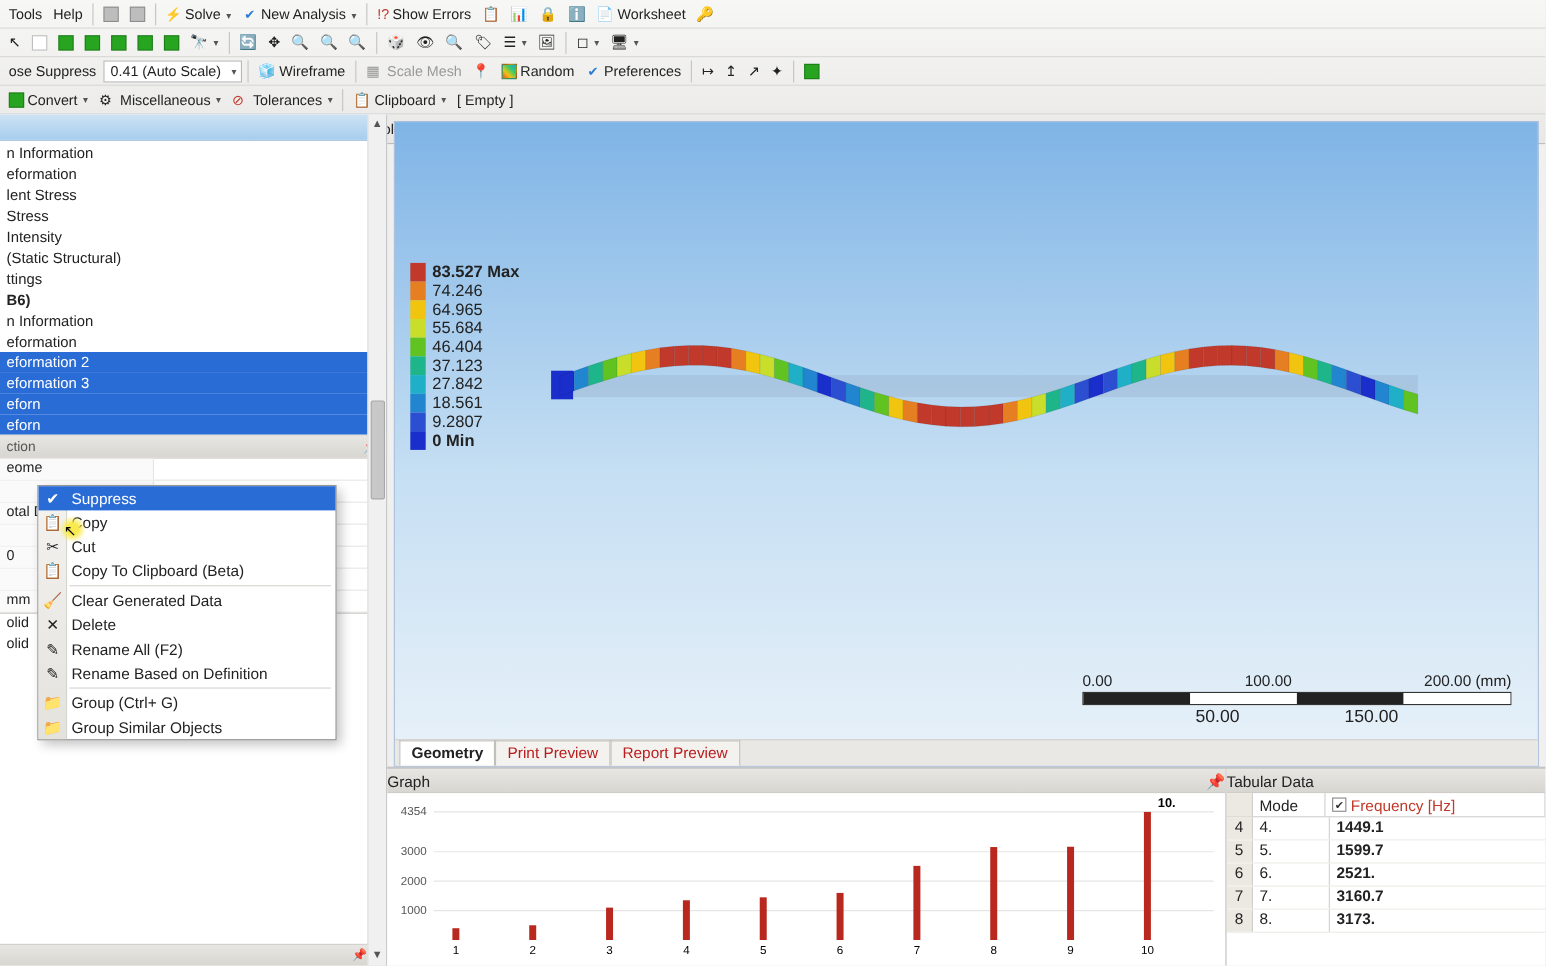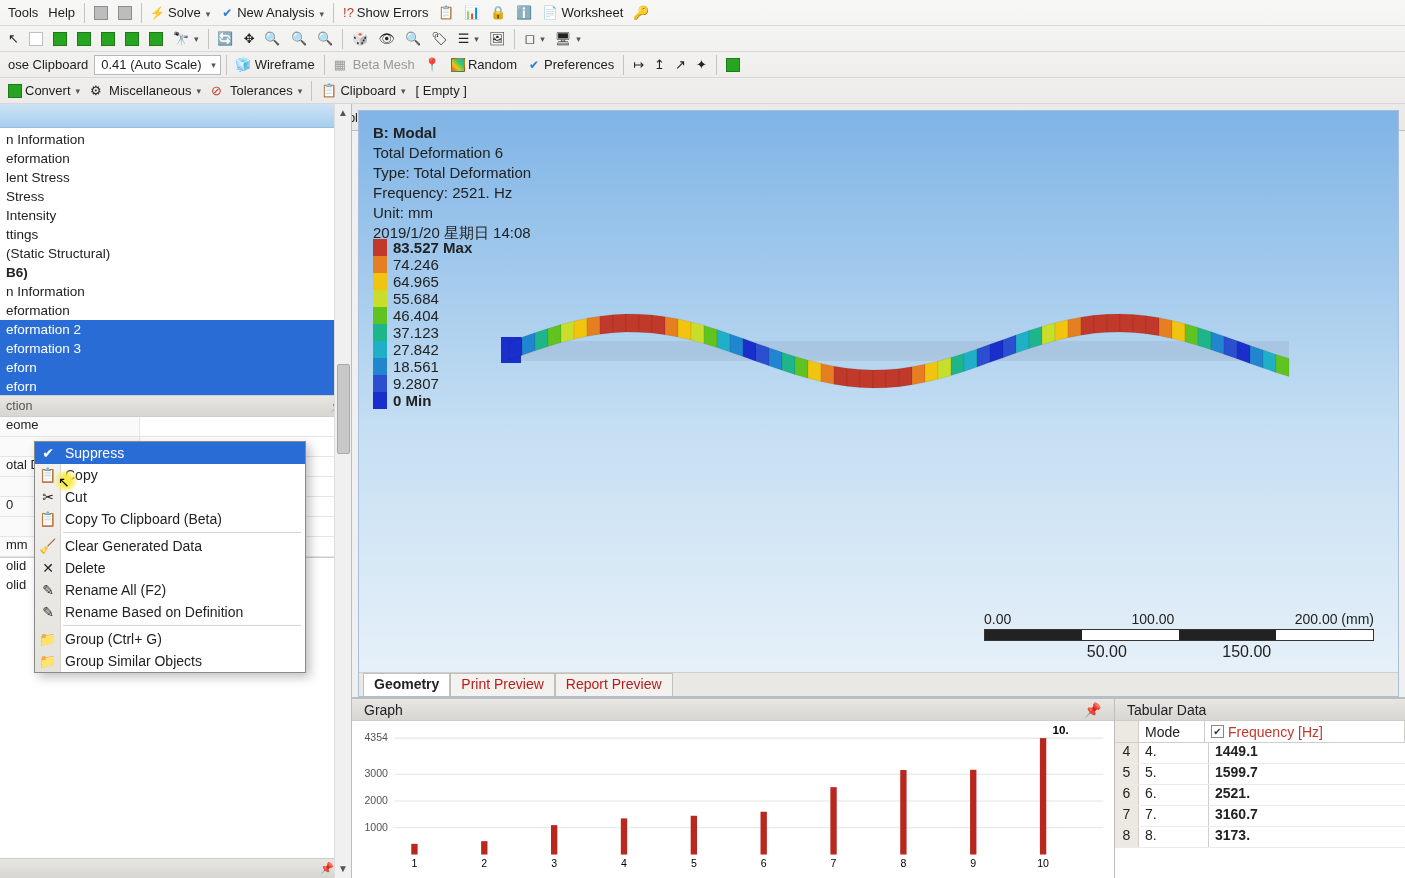--- a/index.html
+++ b/index.html
@@ -91,21 +91,21 @@
 
 
 .view-tabs { position:absolute; left:0; bottom:0; height:24px; display:flex; background:#e9e8e5; width:100%; padding-left:4px; border-top:1px solid #d0cfcc; }
 .vtab { padding:2px 10px; border:1px solid #c0bfba; border-bottom:none; background:#f3f2ef; margin-right:0; font-size:14px; cursor:pointer; }
 .vtab.active { background:#fff; font-weight:700; }
 .vtab:not(.active) { color:#b91c1c; }
 
 
 .bottom-strip { height:180px; display:flex; border-top:1px solid #bdbdbd; }
 .graph-pane { flex:1; background:#fff; border-right:1px solid #bdbdbd; position:relative; }
-.pane-title { height:22px; background:linear-gradient(#e8e6e2,#d8d6d1); border-bottom:1px solid #cfcdc8; padding:0 12px; display:flex; align-items:center; justify-content:space-between; font-size:14px; }
+.pane-title { height:22px; background:linear-gradient(#e8e6e2,#d8d6d1); border-bottom:1px solid #cfcdc8; padding:0 0; display:flex; align-items:center; justify-content:space-between; font-size:14px; }
 .graph-body { position:absolute; top:22px; left:0; right:0; bottom:0; }
 
 .tabular-pane { width:290px; background:#fff; }
 .tabular-grid { font-size:14px; }
 .tg-head { display:flex; height:22px; border-bottom:1px solid #d0cfcc; }
 .tg-head div { border-right:1px solid #d0cfcc; padding:0 6px; display:flex; align-items:center; }
 .tg-head .cMode { width:66px; }
 .tg-head .cFreq { flex:1; color:#c1392b; display:flex; align-items:center; gap:4px; }
 .tg-head .cFreq .chkbox { width:13px; height:13px; border:1px solid #888; display:inline-flex; align-items:center; justify-content:center; font-size:10px; color:#333; }
 .tg-head .rowno { width:24px; background:#ece9e2; }
@@ -200,31 +200,31 @@
     <span class="tb-btn">🔍</span>
     <span class="tb-btn">🏷</span>
     <span class="tb-btn dd">☰</span>
     <span class="tb-btn">🖼</span>
     <span class="tb-sep"></span>
     <span class="tb-btn dd">◻</span>
     <span class="tb-btn dd">🖥</span>
   </div>
 
   <div class="tb-row">
-    <span class="tb-btn">ose Clipboard</span>
+    <span class="tb-btn">ose Suppress</span>
     <span class="dropdown-text">0.41 (Auto Scale)</span>
     <span class="tb-sep"></span>
     <span class="tb-btn">
         <span class="ico">🧊</span>
         <span>Wireframe</span>
       </span>
     <span class="tb-sep"></span>
     <span class="tb-btn" style="color:#999">
         <span class="ico">▦</span>
-        <span>Beta Mesh</span>
+        <span>Scale Mesh</span>
       </span>
     <span class="tb-btn">📍</span>
     <span class="tb-btn">
         <span class="sq" style="background:linear-gradient(45deg,#e74c3c,#f1c40f,#2ecc71,#3498db)"></span>
         <span>Random</span>
       </span>
     <span class="tb-btn">
         <span class="chk">✔</span>
         <span>Preferences</span>
       </span>
@@ -294,22 +294,22 @@
   <div class="left-panel">
     <div class="tree-title"></div>
 
     <div class="tree" id="tree">
         <div class="row">n Information</div>
         <div class="row">eformation</div>
         <div class="row">lent Stress</div>
         <div class="row">Stress</div>
         <div class="row">Intensity</div>
         <div class="row"></div>
+        <div class="row">(Static Structural)</div>
         <div class="row">ttings</div>
-        <div class="row">(Static Structural)</div>
         <div class="row" style="font-weight: 700;">B6)</div>
         <div class="row">n Information</div>
         <div class="row">eformation</div>
         <div class="row sel">eformation 2</div>
         <div class="row sel">eformation 3</div>
         <div class="row sel">eforn</div>
         <div class="row sel">eforn</div>
       </div>
     <div class="vscroll">
       <span class="arr">▲</span>
@@ -380,28 +380,20 @@
       <div class="cm-item"><span class="cm-ico">📁</span>Group Similar Objects</div>
     </div>
   <div class="cursor-spot"></div>
   <div class="cursor-arrow">↖</div>
 
   <div class="right-panel">
 
     <div class="vp-wrap">
       <div class="viewport">
 
-        <div class="vp-overlay">
-          <b>B: Modal</b><br>
-          <span>Total Deformation 6</span><br>
-          <span>Type: Total Deformation</span><br>
-          <span>Frequency: 2521. Hz</span><br>
-          <span>Unit: mm</span><br>
-          <span>2019/1/20 星期日 14:08</span>
-        </div>
 
         <div class="legend" id="legend">
             <div class="lg-row">
               <span class="sw" style="background:#c1392b"></span>
               <span style="font-weight:700">83.527 Max</span>
             </div>
             <div class="lg-row">
               <span class="sw" style="background:#e67e22"></span>
               <span>74.246</span>
             </div>

